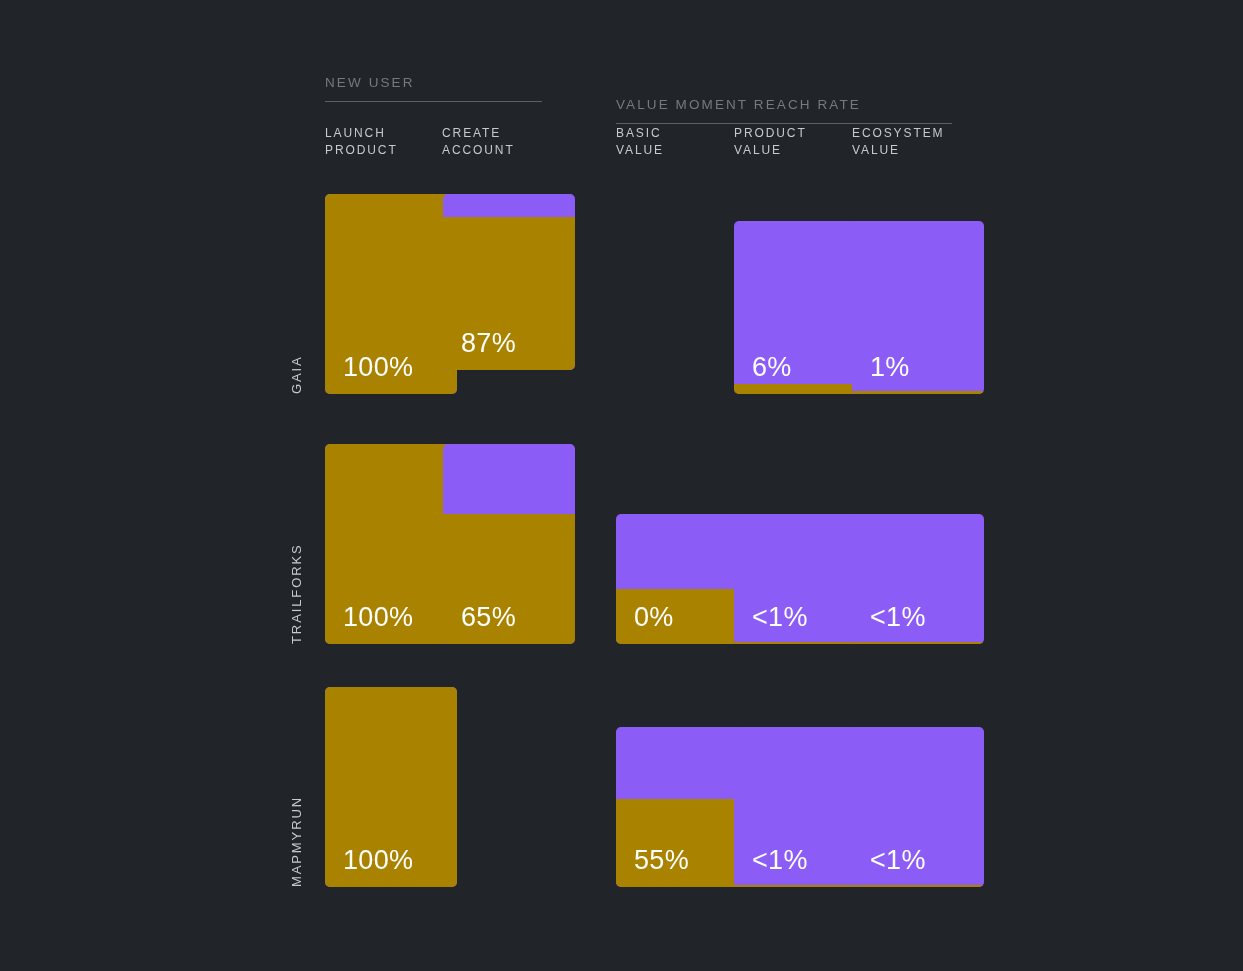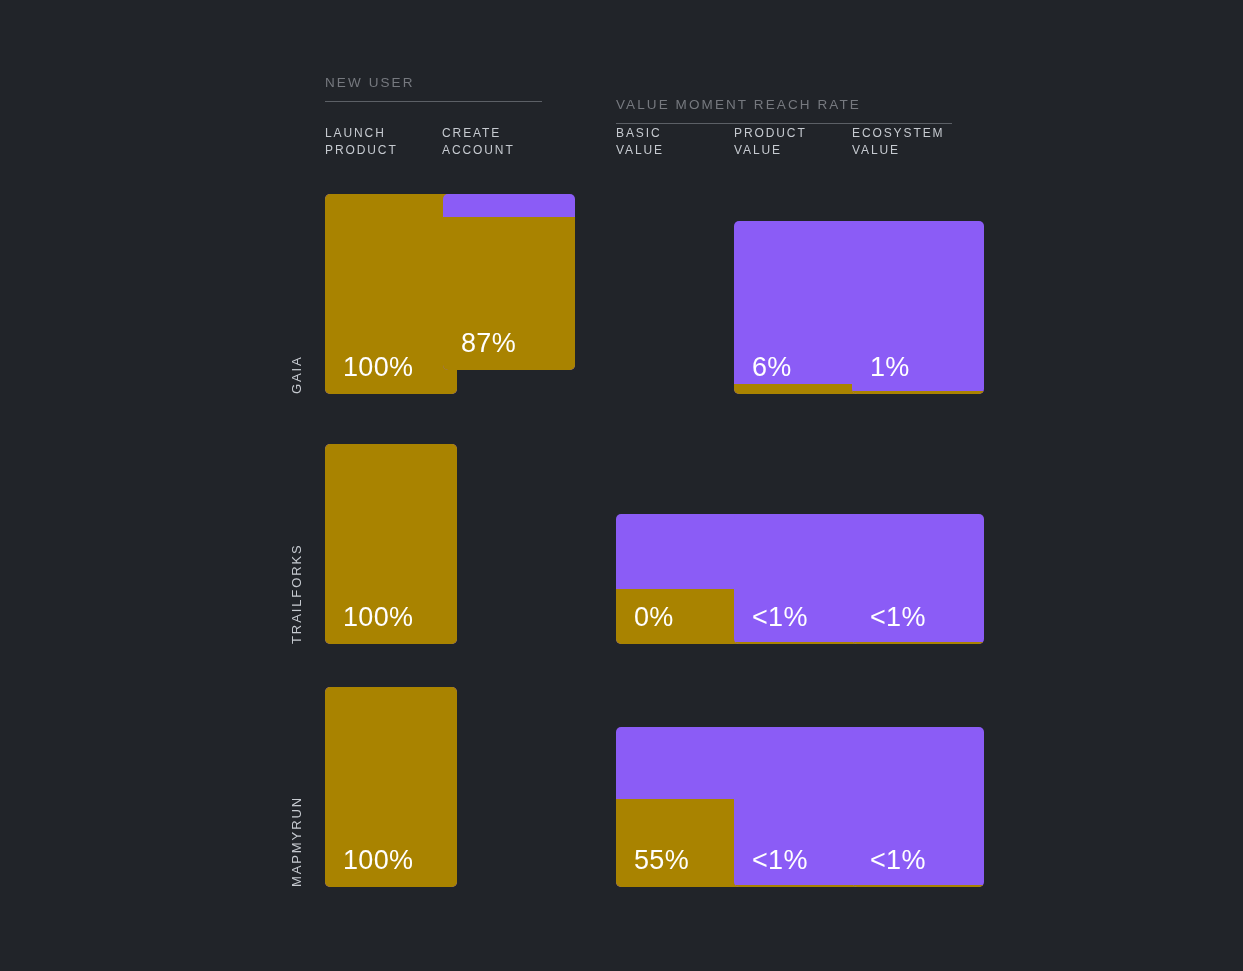--- a/index.html
+++ b/index.html
@@ -142,20 +142,24 @@
   </div>
   <div class="bar" style="left:852px; top:221px; width:100px; height:173px">
     <div class="bar-fill" style="height:1.5%"></div>
     <div class="bar-value">1%</div>
   </div>
 
   <div class="bar" style="left:325px; top:444px; width:100px; height:200px">
     <div class="bar-fill" style="height:100%"></div>
     <div class="bar-value">100%</div>
   </div>
+  <div class="bar" style="left:443px; top:444px; width:100px; height:200px">
+    <div class="bar-fill" style="height:65%"></div>
+    <div class="bar-value">65%</div>
+  </div>
   <div class="bar" style="left:616px; top:514px; width:100px; height:130px">
     <div class="bar-fill" style="height:42%"></div>
     <div class="bar-value">0%</div>
   </div>
   <div class="bar" style="left:734px; top:514px; width:100px; height:130px">
     <div class="bar-fill" style="height:2px"></div>
     <div class="bar-value">&lt;1%</div>
   </div>
   <div class="bar" style="left:852px; top:514px; width:100px; height:130px">
     <div class="bar-fill" style="height:2px"></div>

